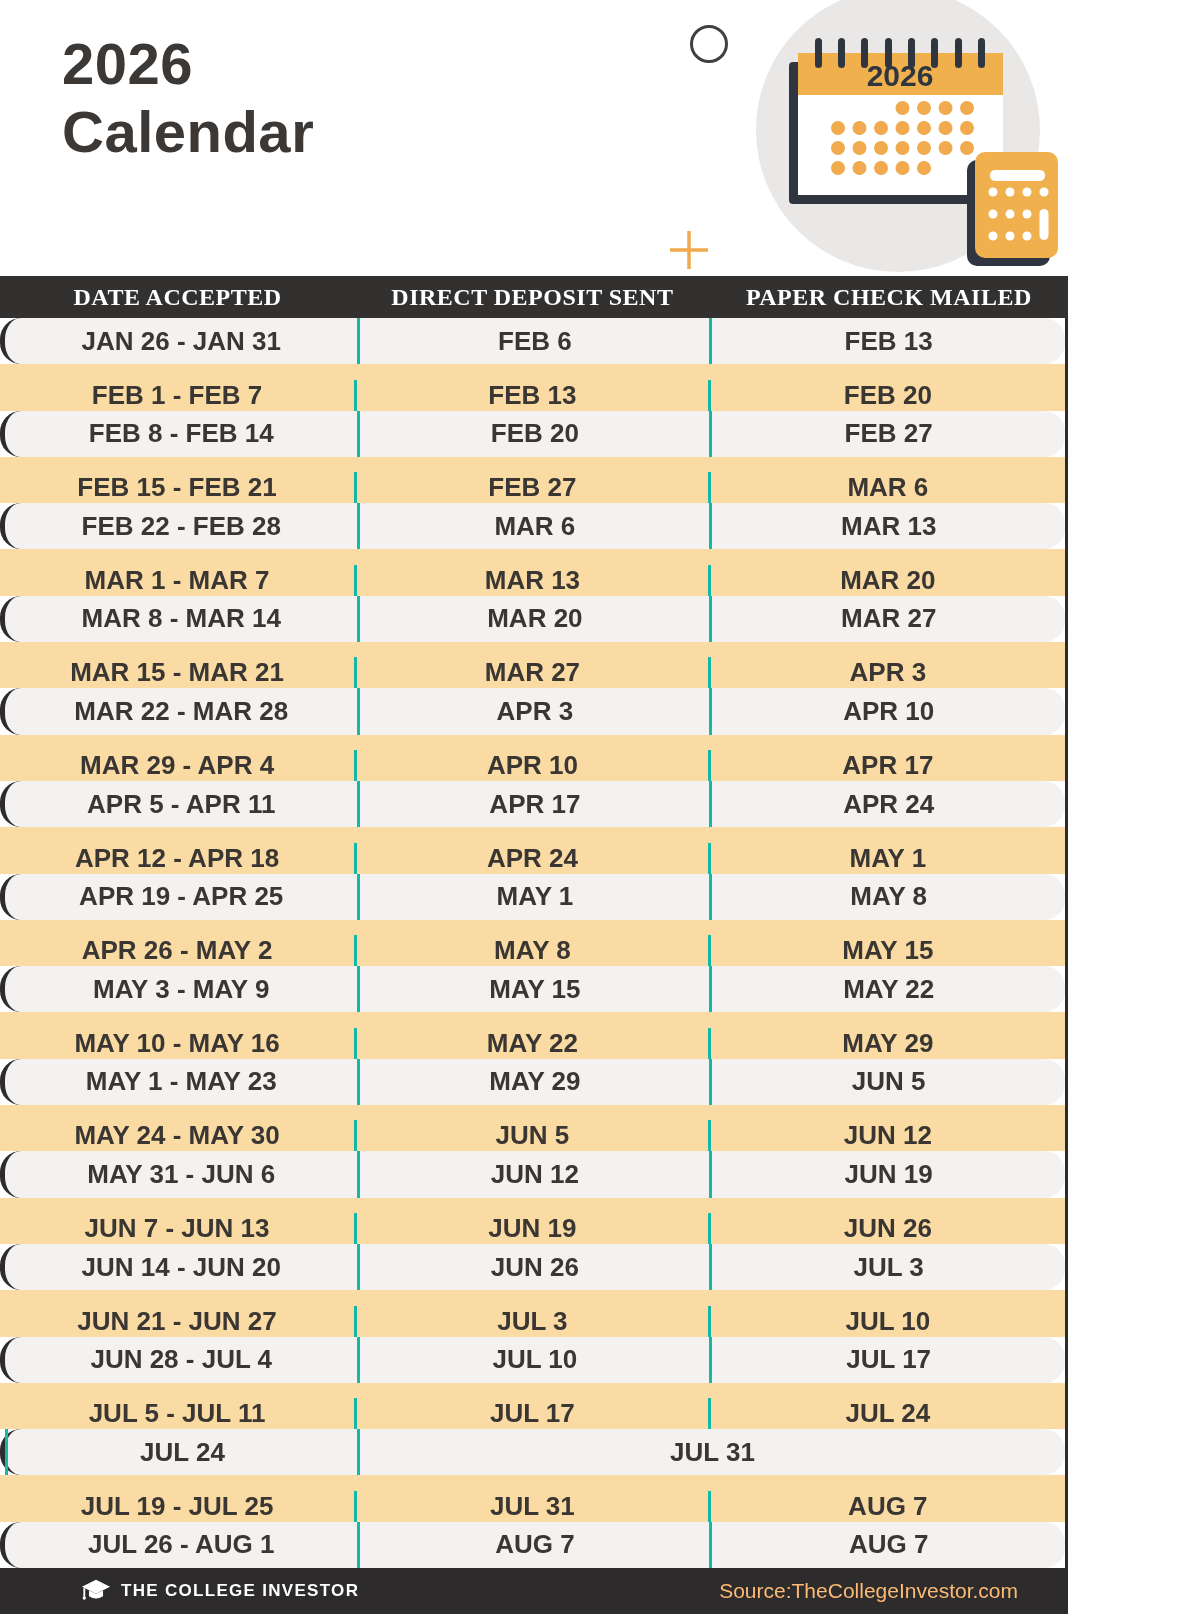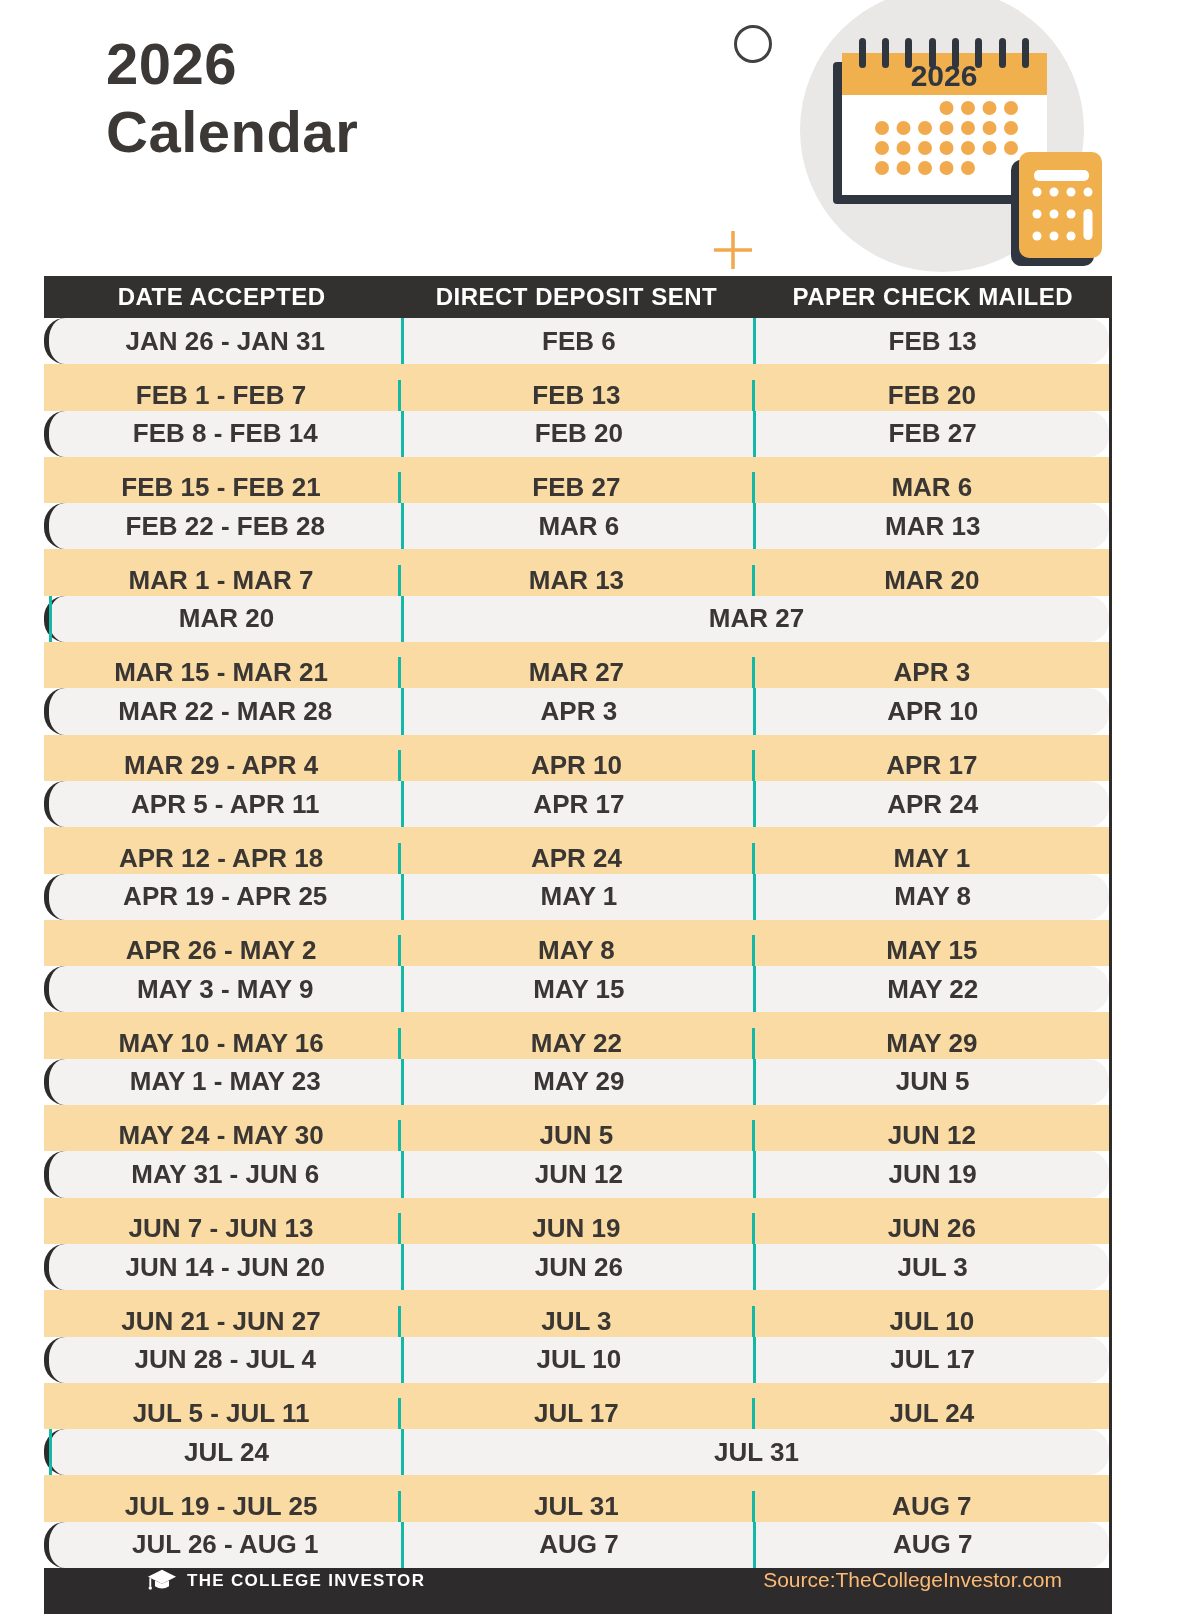--- a/index.html
+++ b/index.html
@@ -1,20 +1,20 @@
 <!DOCTYPE html>
 <html><head>
 <meta charset="utf-8">
 <style>
   html,body{margin:0;padding:0;}
   body{
     width:1200px;height:1614px;background:#ffffff;
     font-family:"Liberation Sans",sans-serif;overflow:hidden;
   }
-  .page{width:1068px;height:1614px;display:flex;flex-direction:column;margin-left:44px;}
+  .page{width:1068px;height:1614px;display:flex;flex-direction:column;}
 
   
   .hero{position:relative;height:276px;flex:0 0 276px;overflow:hidden;background:#ffffff;}
   .title{
     position:absolute;left:62px;top:30px;margin:0;
     font-size:58px;line-height:68px;font-weight:bold;color:#3b3836;letter-spacing:0.5px;
   }
   .title span{display:block;}
   .decor{position:absolute;}
   .circle-outline{left:690px;top:25px;width:32px;height:32px;border:3px solid #434040;border-radius:50%;}
@@ -22,42 +22,42 @@
   .roundrect-outline{left:1177px;top:76px;width:70px;height:116px;border:3px solid #f0a94c;border-radius:30px;}
   .plus-svg{left:653px;top:215px;}
   .triangle-svg{left:1093px;top:211px;}
   .illustration{left:745px;top:-12px;}
 
   
   .thead{
     height:42px;flex:0 0 42px;display:flex;background:#333030;
     color:#ffffff;font-weight:bold;font-size:24px;letter-spacing:0.5px;
   }
-  .thead .th{display:flex;align-items:center;justify-content:center;box-sizing:border-box;}
+  .thead .th{display:flex;align-items:center;justify-content:center;box-sizing:border-box;font-family:Liberation Serif, serif;}
   .c1{flex:0 0 33.25%;}
   .c2{flex:0 0 33.2%;}
   .c3{flex:1 1 auto;}
   .tbody{
     flex:1 1 auto;display:flex;flex-direction:column;
     border-right:3px solid #2d2b2b;box-sizing:border-box;
   }
   .row{flex:1 1 auto;display:flex;box-sizing:border-box;}
   .row.gray{background:#f4f2f0;border-left:5px solid #2d2b2b;border-radius:21px;}
   .row.orange{background:#f9dba3;align-items:flex-end;}
   .cell{
     display:flex;align-items:center;justify-content:center;box-sizing:border-box;
     font-weight:bold;font-size:26px;color:#3a3633;
   }
   .cell.c2,.cell.c3{border-left:3px solid #14b8a6;}
 
   
   .footer{
     height:46px;flex:0 0 46px;background:#2d2b2b;display:flex;
-    align-items:flex-start;justify-content:space-between;
-    padding:0 50px 0 103px;box-sizing:border-box;gap:48px;
+    align-items:center;justify-content:space-between;
+    padding:0 50px 0 81px;box-sizing:border-box;gap:48px;
   }
   .brand{display:flex;align-items:center;gap:10px;}
   .brand-name{color:#ffffff;font-weight:bold;font-size:17px;letter-spacing:1.3px;}
   .source{color:#fdba74;font-size:21px;}
 </style>
 </head>
 <body>
 
 <div class="page">
 
@@ -176,20 +176,21 @@
         <div class="cell c1">FEB 22 - FEB 28</div>
         <div class="cell c2">MAR 6</div>
         <div class="cell c3">MAR 13</div>
       </div>
       <div class="row orange">
         <div class="cell c1">MAR 1 - MAR 7</div>
         <div class="cell c2">MAR 13</div>
         <div class="cell c3">MAR 20</div>
       </div>
       <div class="row gray">
+        <div class="cell c1">MAR 8 - MAR 14</div>
         <div class="cell c2">MAR 20</div>
         <div class="cell c3">MAR 27</div>
       </div>
       <div class="row orange">
         <div class="cell c1">MAR 15 - MAR 21</div>
         <div class="cell c2">MAR 27</div>
         <div class="cell c3">APR 3</div>
       </div>
       <div class="row gray">
         <div class="cell c1">MAR 22 - MAR 28</div>

